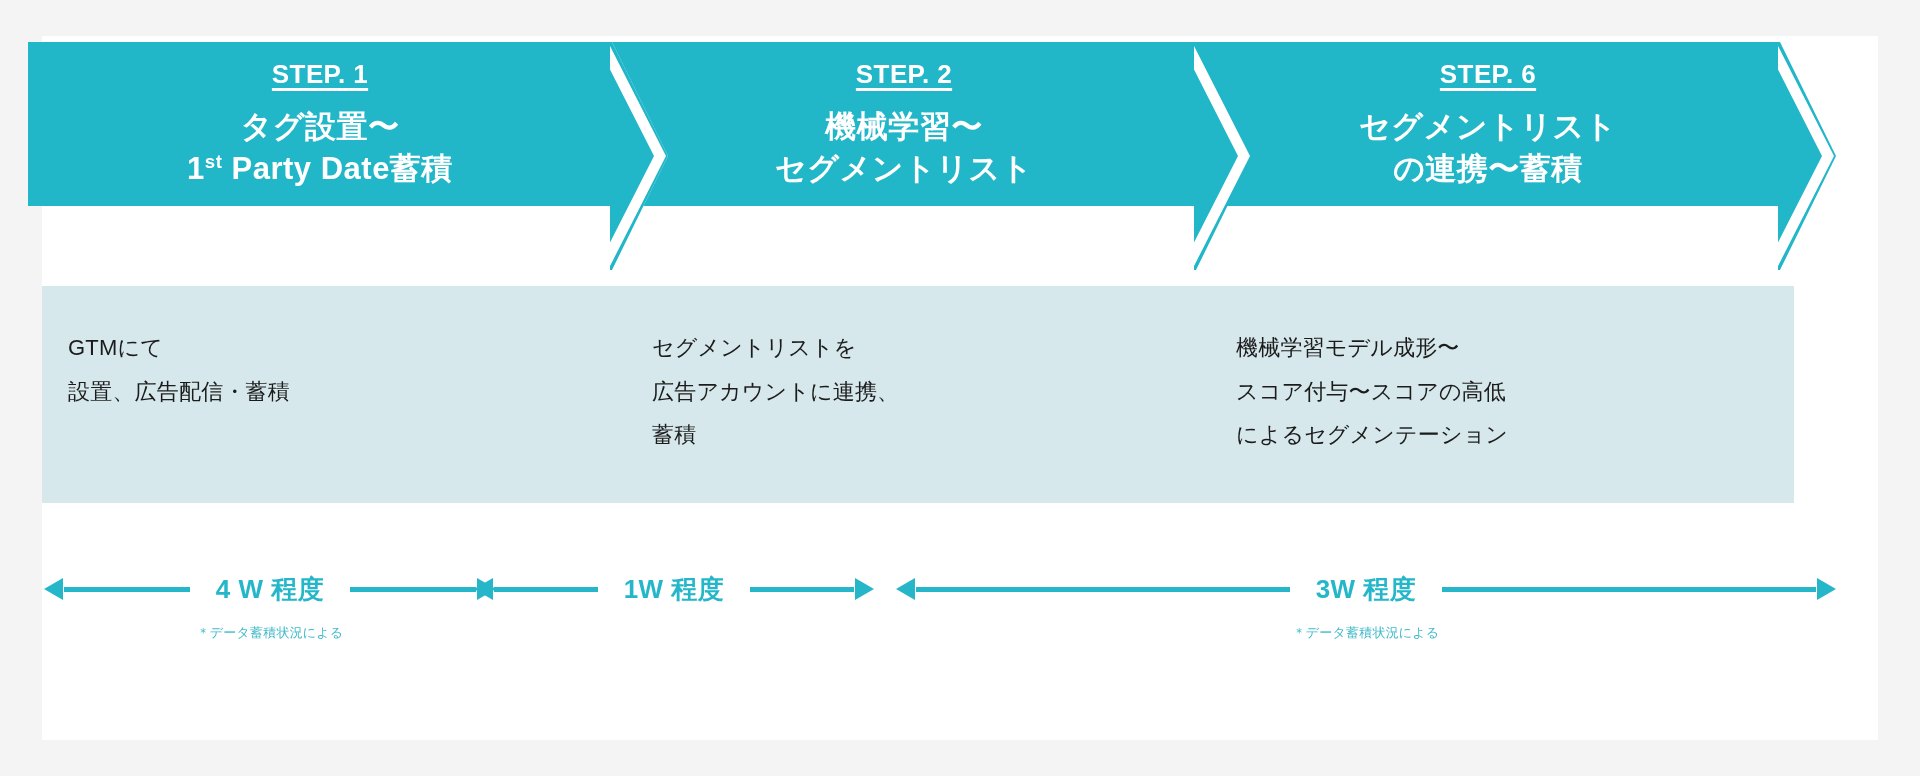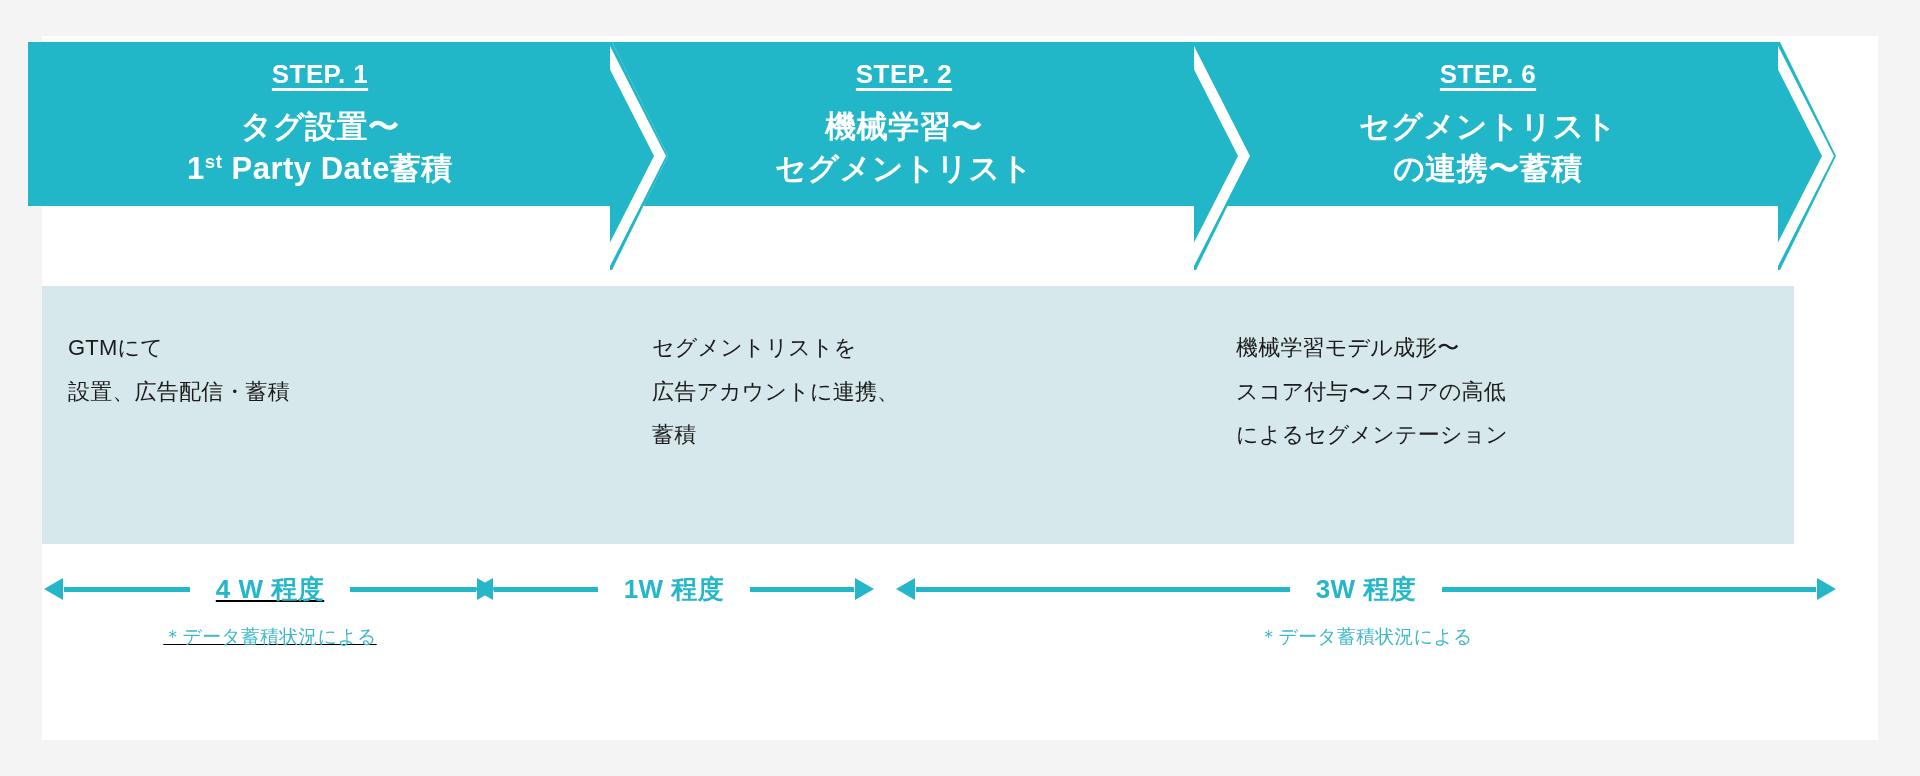--- a/index.html
+++ b/index.html
@@ -84,21 +84,21 @@
     line-height: 0;
     text-align: center;
   }
 
   
   .body-row {
     position: absolute;
     left: 42px;
     top: 286px;
     width: 1752px;
-    height: 258px;
+    height: 217px;
     display: flex;
   }
 
   .body-cell {
     flex: 1 1 0;
     background: #d6e8ec;
     padding: 40px 26px 0 26px;
   }
 
   .body-line {
@@ -167,27 +167,27 @@
     font-weight: bold;
     padding: 0 26px;
     white-space: nowrap;
     letter-spacing: 0.5px;
   }
 
   .tl-note {
     margin-top: 12px;
     text-align: center;
     color: #3fb9c9;
-    font-size: 19px;
+    font-size: 13px;
     white-space: nowrap;
     letter-spacing: 0.2px;
   }
 
   
-  #seg1 { left: 22px;   width: 412px; text-decoration: underline; }
+  #seg1 { left: 22px;   width: 412px; }
   #seg2 { left: 452px;  width: 360px; }
   #seg3 { left: 874px;  width: 900px; }
 </style>
 </head>
 <body>
 
 <div id="page">
   <div class="card"></div>
 
   <div class="steps-band">

